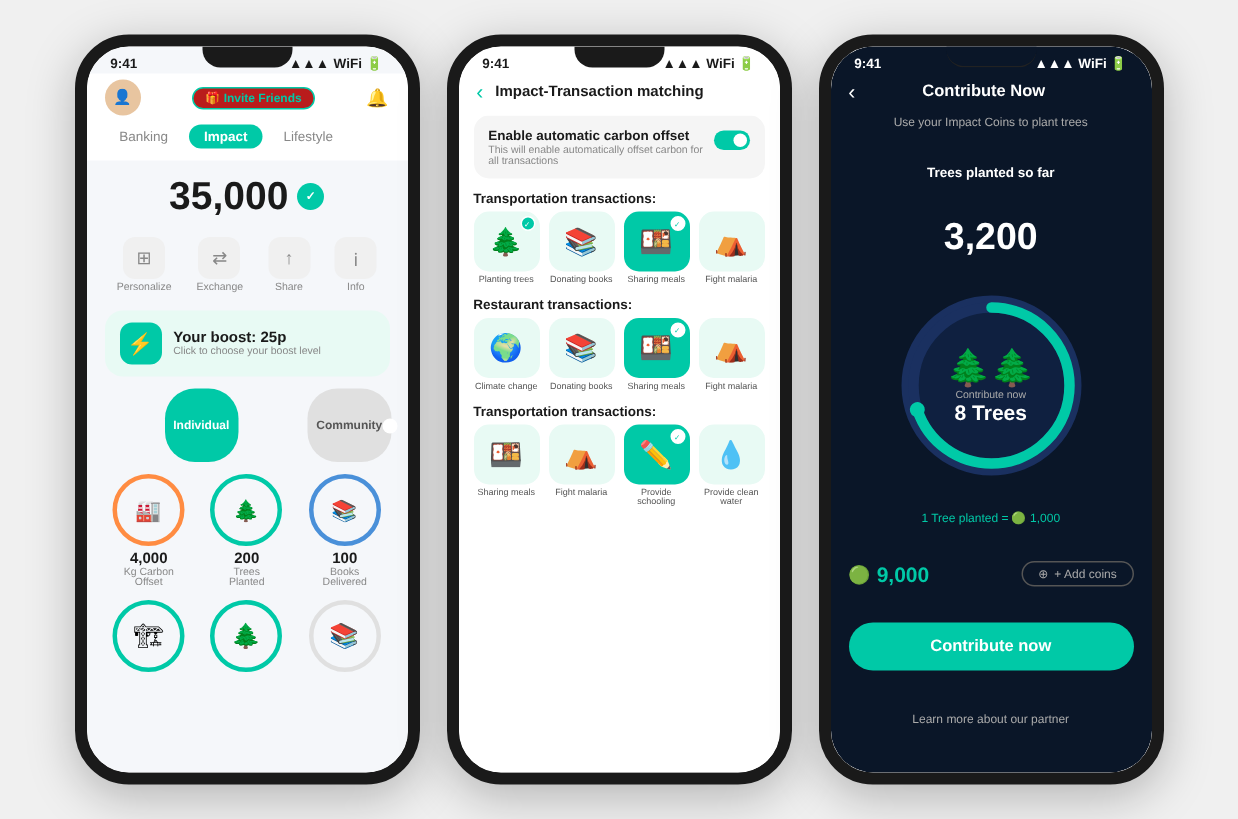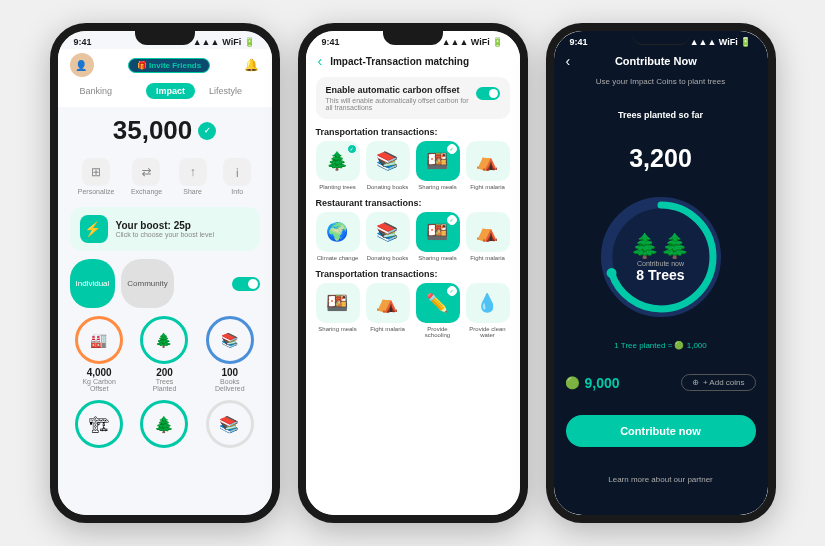--- a/index.html
+++ b/index.html
@@ -64,21 +64,21 @@
       margin-bottom: 6px;
     }
     .avatar-circle {
       width: 24px; height: 24px;
       border-radius: 50%;
       background: #e8c5a0;
       display: flex; align-items: center; justify-content: center;
       font-size: 10px;
     }
     .invite-btn {
-      background: #0c4a6e;
+      background: #b91c1c;
       border: 1.5px solid #00c9a7;
       border-radius: 20px;
       padding: 2px 8px;
       font-size: 8px;
       color: #00c9a7;
       font-weight: 600;
       display: flex; align-items: center; gap: 3px; justify-content: center;
     }
     .bell-icon { font-size: 12px; }
     .nav-tabs {
@@ -90,21 +90,20 @@
       padding: 3px 10px;
       border-radius: 16px;
       font-size: 9px;
       font-weight: 500;
       color: #888;
     }
     .nav-tab.active {
       background: #00c9a7;
       color: #fff;
       font-weight: 600;
-      margin-left: 20px;
     }
 
     .phone1-content {
       flex: 1;
       overflow: hidden;
       padding: 8px 12px;
       display: flex;
       flex-direction: column;
       gap: 8px;
     }
@@ -172,21 +171,22 @@
       display: flex;
       align-items: center;
       gap: 6px;
     }
     .toggle-btn {
       background: #e0e0e0;
       border-radius: 20px;
       padding: 20px 6px;
       font-size: 8px;
       color: #555;
-      font-weight: 400;
+      font-weight: 700;
+      margin-left: 40px;
     }
     .toggle-btn.active {
       background: #00c9a7;
       color: #fff;
     }
     .toggle-switch {
       width: 28px; height: 14px;
       background: #00c9a7;
       border-radius: 10px;
       position: relative;

